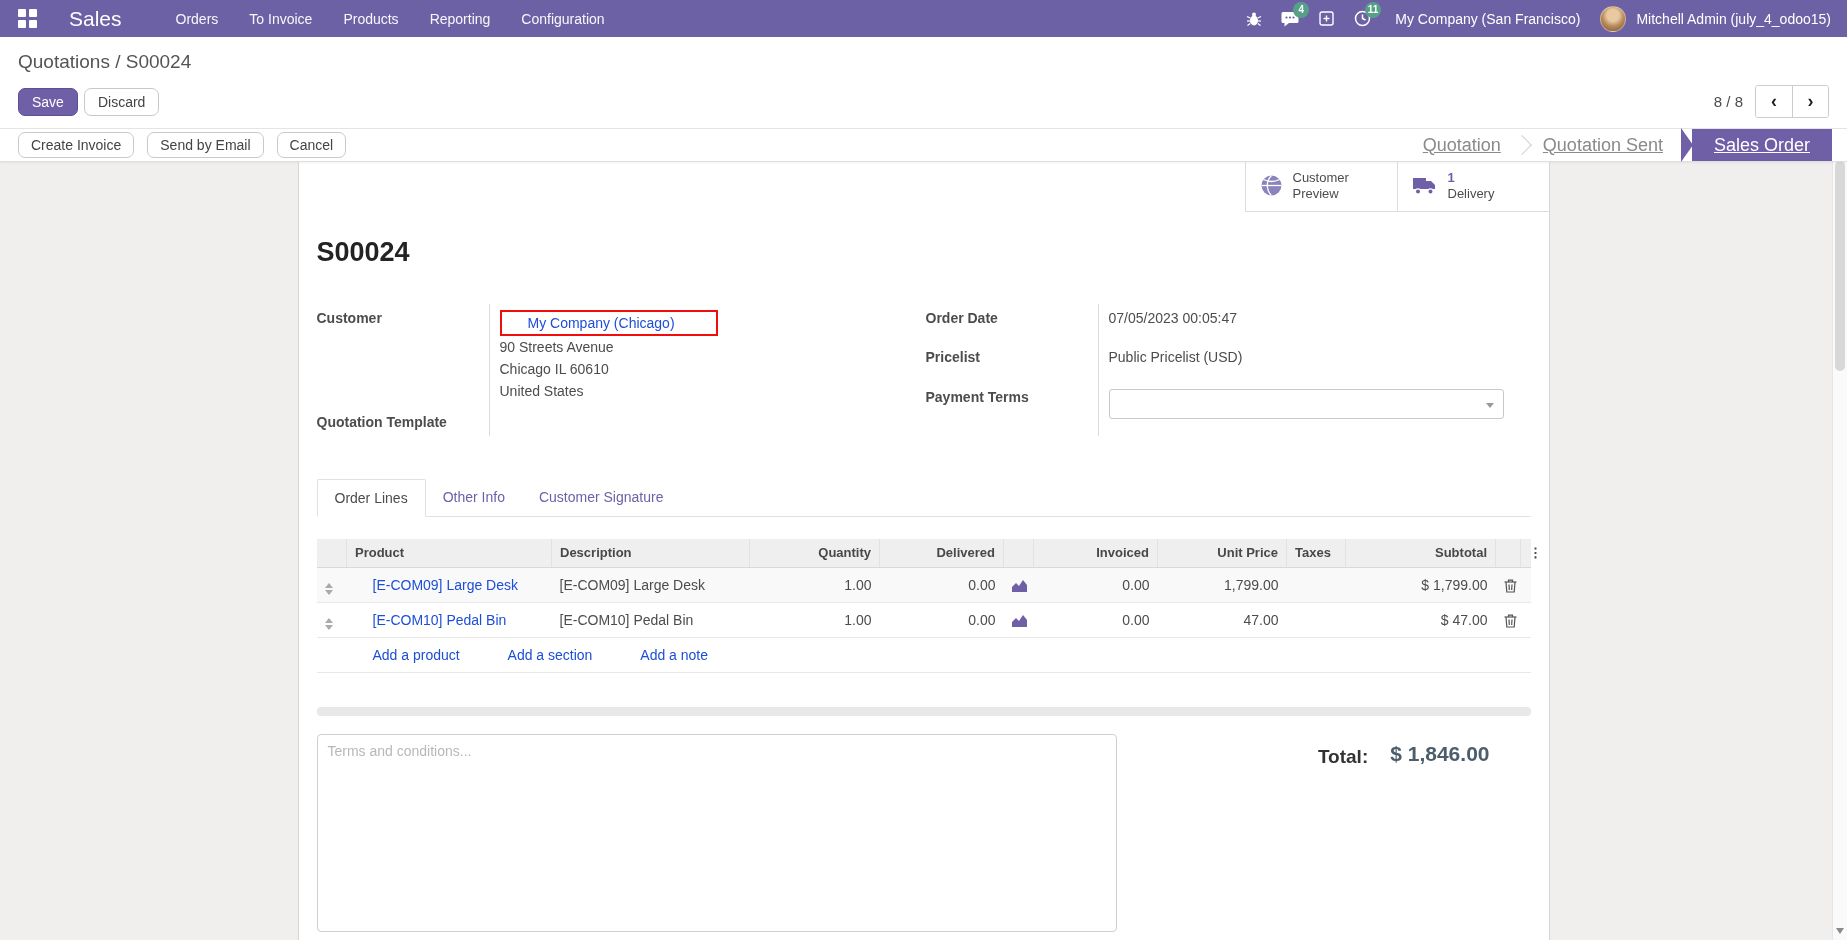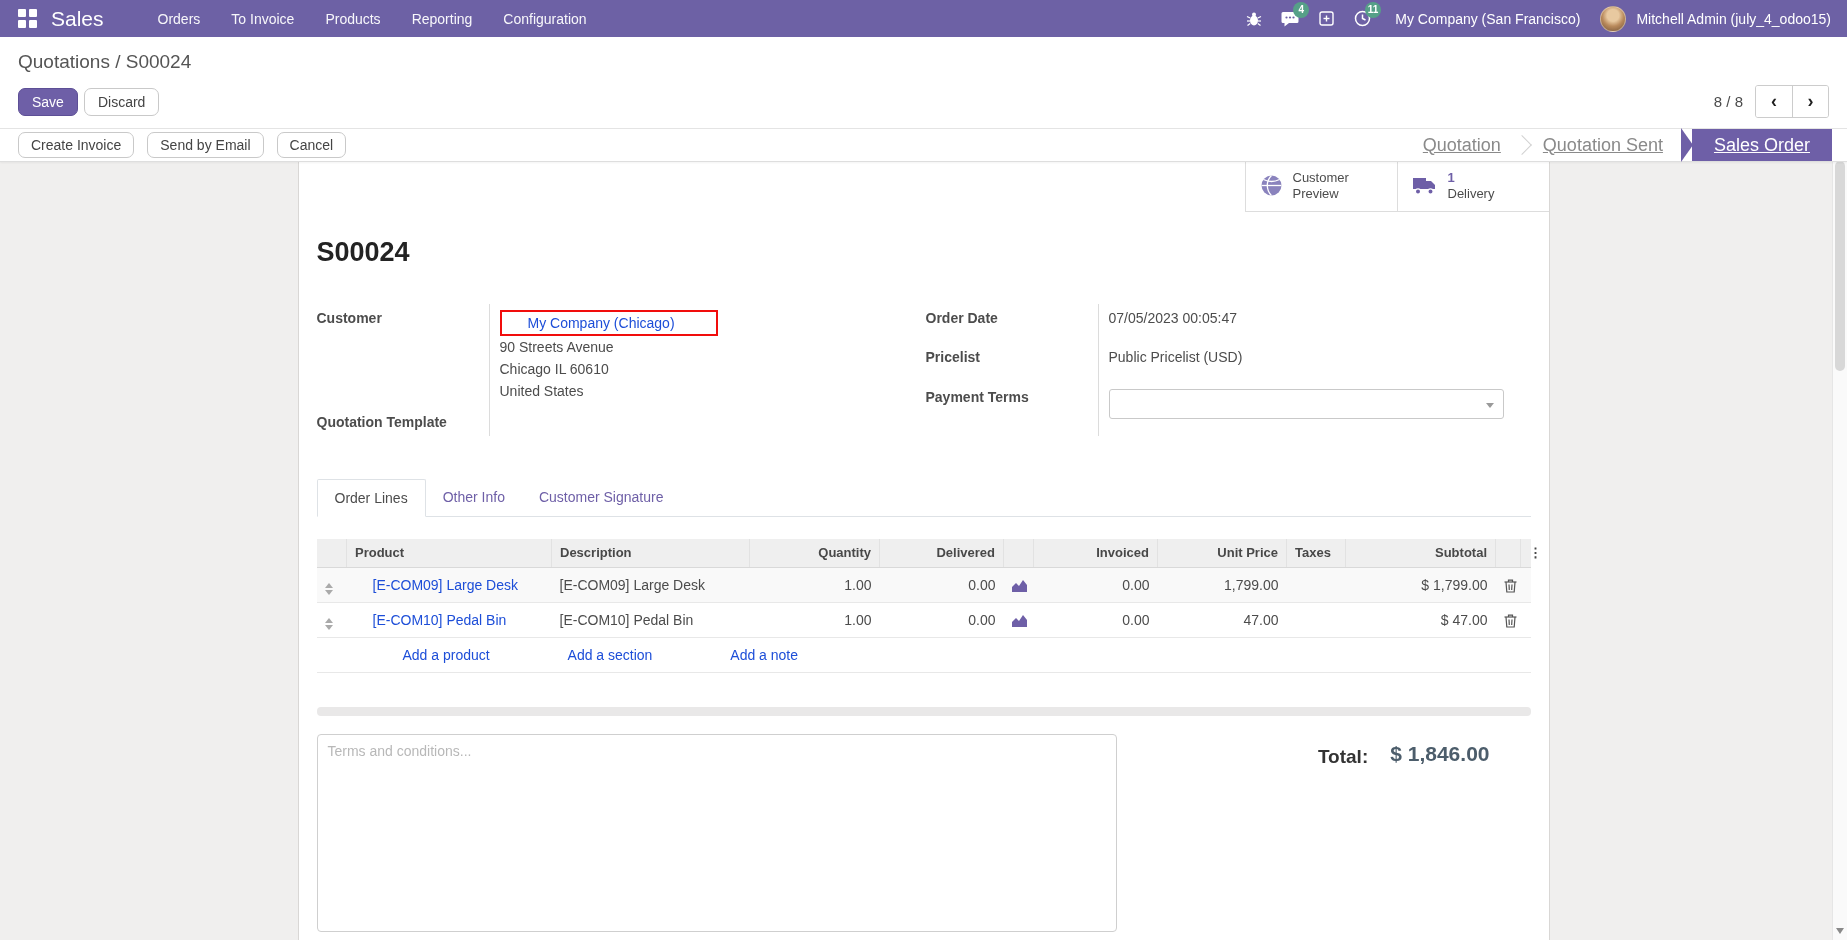--- a/index.html
+++ b/index.html
@@ -4,21 +4,21 @@
 <style>
   * { box-sizing: border-box; margin: 0; padding: 0; }
   html,body { width:1847px; height:940px; }
   body { font-family: "Liberation Sans", sans-serif; background:#fff; overflow:hidden; }
   .screen { position:relative; width:1847px; height:940px; overflow:hidden; background:#fff; }
 
   
   .navbar { height:37px; background:#6d61a5; display:flex; align-items:center; color:#fff; padding:0 16px 0 12px; }
   .apps-icon { display:grid; grid-template-columns:8px 8px; grid-template-rows:8px 8px; gap:3px; margin:0 14px 0 6px; cursor:pointer; }
   .apps-icon span { background:#fff; border-radius:1px; }
-  .brand { font-size:21px; font-weight:400; margin-right:40px; cursor:pointer; }
+  .brand { font-size:21px; font-weight:400; margin-right:40px; cursor:pointer;margin-left:18px; }
   .nav-menu { display:flex; gap:3px; }
   .nav-menu .menu-item { font-size:14px; padding:9px 14px; color:rgba(255,255,255,.95); cursor:pointer; }
   .nav-right { margin-left:auto; display:flex; align-items:center; gap:10px; }
   .nav-icon { position:relative; width:26px; height:26px; display:flex; align-items:center; justify-content:center; cursor:pointer; }
   .nav-icon svg { display:block; }
   .badge { position:absolute; top:-4px; right:-6px; min-width:16px; height:16px; border-radius:8px; background:#56a088; color:#fff; font-size:10px; line-height:16px; text-align:center; padding:0 3px; font-weight:bold; }
   .nav-company { font-size:14px; padding:0 10px; cursor:pointer; white-space:nowrap; }
   .avatar { width:26px; height:26px; border-radius:50%; background:radial-gradient(circle at 50% 35%, #e8c9a0 0 30%, #b98a5c 55%, #6e4f33 100%); border:1px solid rgba(255,255,255,.4); }
   .nav-user { font-size:14px; cursor:pointer; white-space:nowrap; }
 
@@ -82,21 +82,21 @@
   .olines tbody tr:nth-child(odd) { background:#f9f9f9; }
   .ta-r { text-align:right; }
   .ta-l { text-align:left; }
   .handle { display:inline-flex; flex-direction:column; gap:2px; cursor:grab; }
   .handle i { width:0; height:0; border-left:4px solid transparent; border-right:4px solid transparent; display:block; }
   .handle .up { border-bottom:5px solid #aaa; }
   .handle .dn { border-top:5px solid #aaa; }
   .icon-cell svg { vertical-align:middle; cursor:pointer; }
   .opt-toggle { font-size:15px; font-weight:bold; color:#444; text-align:center !important; cursor:pointer; }
   .tfoot-links td { padding:9px 8px; }
-  .tfoot-links .link { margin-right:26px; font-size:14px;margin-left:30px; }
+  .tfoot-links .link { margin-right:26px; font-size:14px; }
 
   .divider-strip { height:9px; background:#e9e8e8; border-radius:4px; margin-top:34px; }
 
   
   .bottom-row { display:flex; margin-top:18px; }
   .terms-area { width:800px; height:198px; border:1px solid #cfcfcf; border-radius:4px; resize:none; font-family:"Liberation Sans",sans-serif; font-size:14px; color:#be185d; padding:8px 10px; outline:none; }
   .terms-area::placeholder { color:#b8b8b8; }
   .totals { margin-left:auto; display:flex; align-items:flex-start; gap:22px; padding-top:8px; padding-right:41px; }
   .total-label { font-size:19px; font-weight:bold; color:#333; padding-top:4px; }
   .total-value { font-size:21px; font-weight:bold; color:#4c5d6b; }

